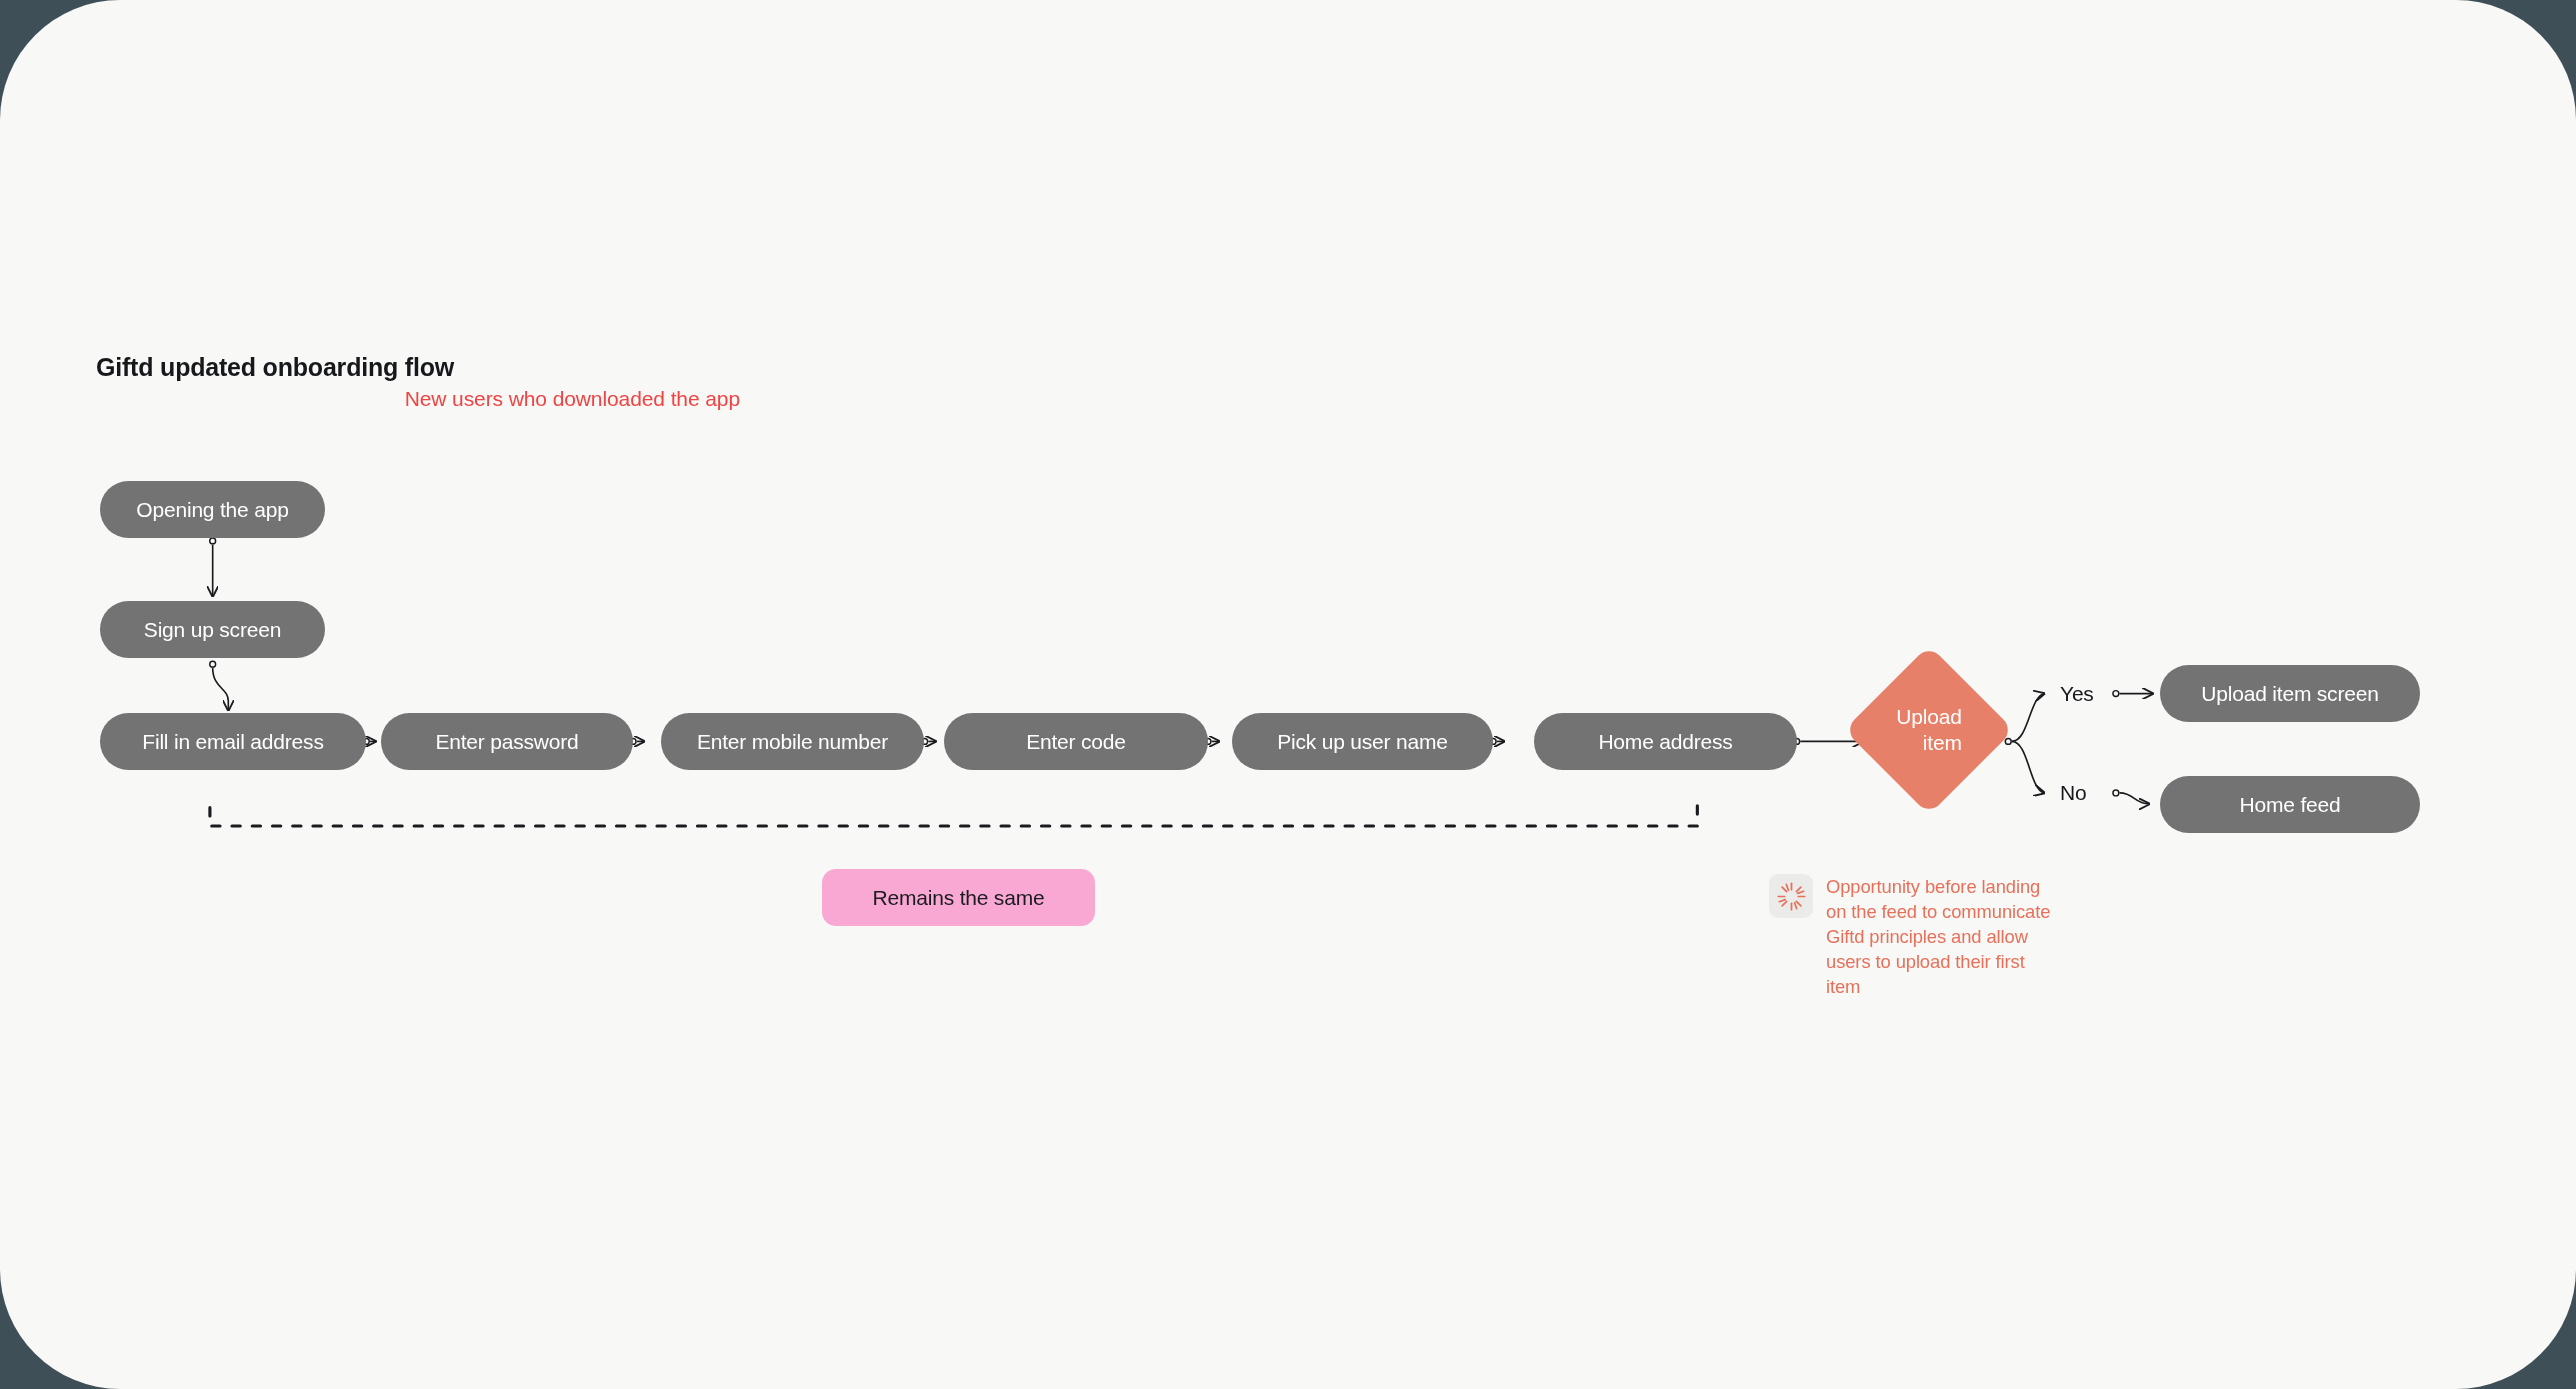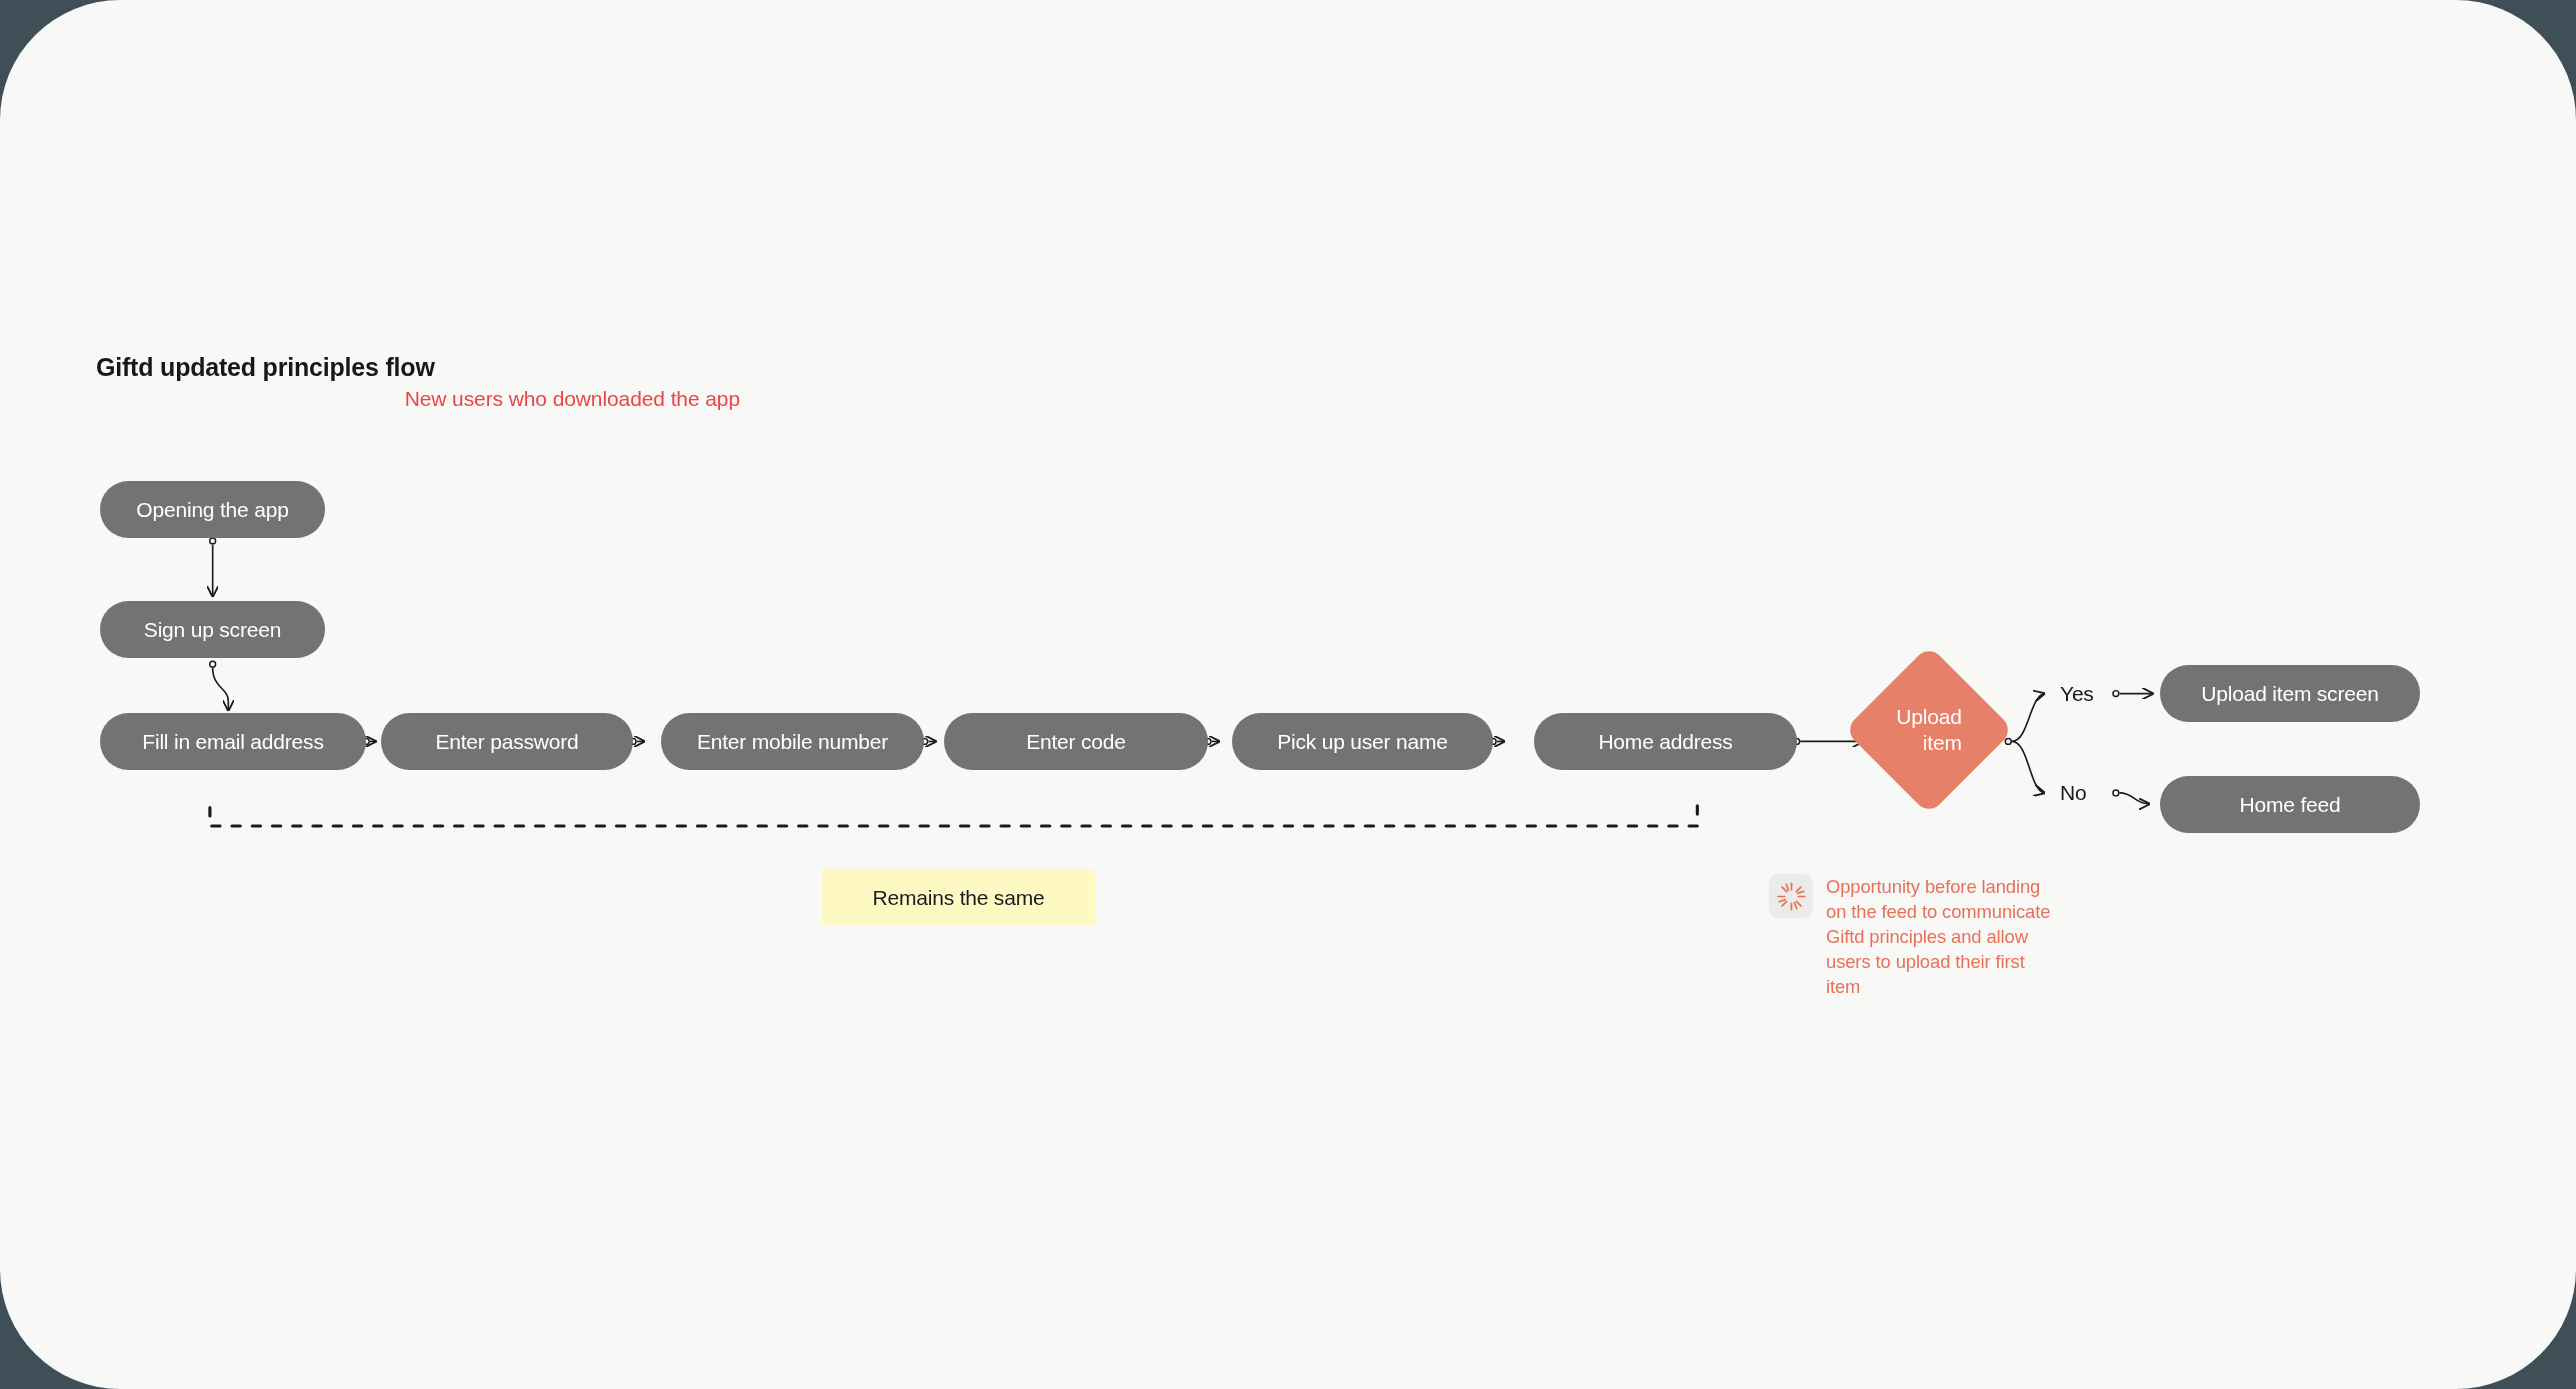--- a/index.html
+++ b/index.html
@@ -66,22 +66,22 @@
     letter-spacing: -0.2px;
     white-space: nowrap;
     padding: 0 20px;
   }
 
   .chip {
     position: absolute;
     display: flex;
     align-items: center;
     justify-content: center;
-    border-radius: 5px;
-    background: #fef9c3;
+    border-radius: 14px;
+    background: #f9a8d4;
     color: #1a1b1e;
     font-size: 21px;
     letter-spacing: -0.2px;
     white-space: nowrap;
   }
 
   
   #diamond-wrap {
     position: absolute;
     left: 1869px;
@@ -158,21 +158,21 @@
     letter-spacing: -0.1px;
     width: 230px;
   }
 </style>
 </head>
 <body>
 
 <div id="canvas">
 
   <div id="heading">
-    <div class="title">Giftd updated principles flow</div>
+    <div class="title">Giftd updated onboarding flow</div>
     <div class="subtitle">New users who downloaded the app</div>
   </div>
 
   <svg id="wires" viewBox="0 0 2800 1510" width="2576" height="1389">
     <defs>
       <marker id="arrow" viewBox="0 0 10 10" refX="9" refY="5" markerWidth="7" markerHeight="7" orient="auto-start-reverse">
         <path d="M 0 0 L 10 5 L 0 10" fill="none" stroke="#1a1b1e" stroke-width="1.6"></path>
       </marker>
     </defs>
 

